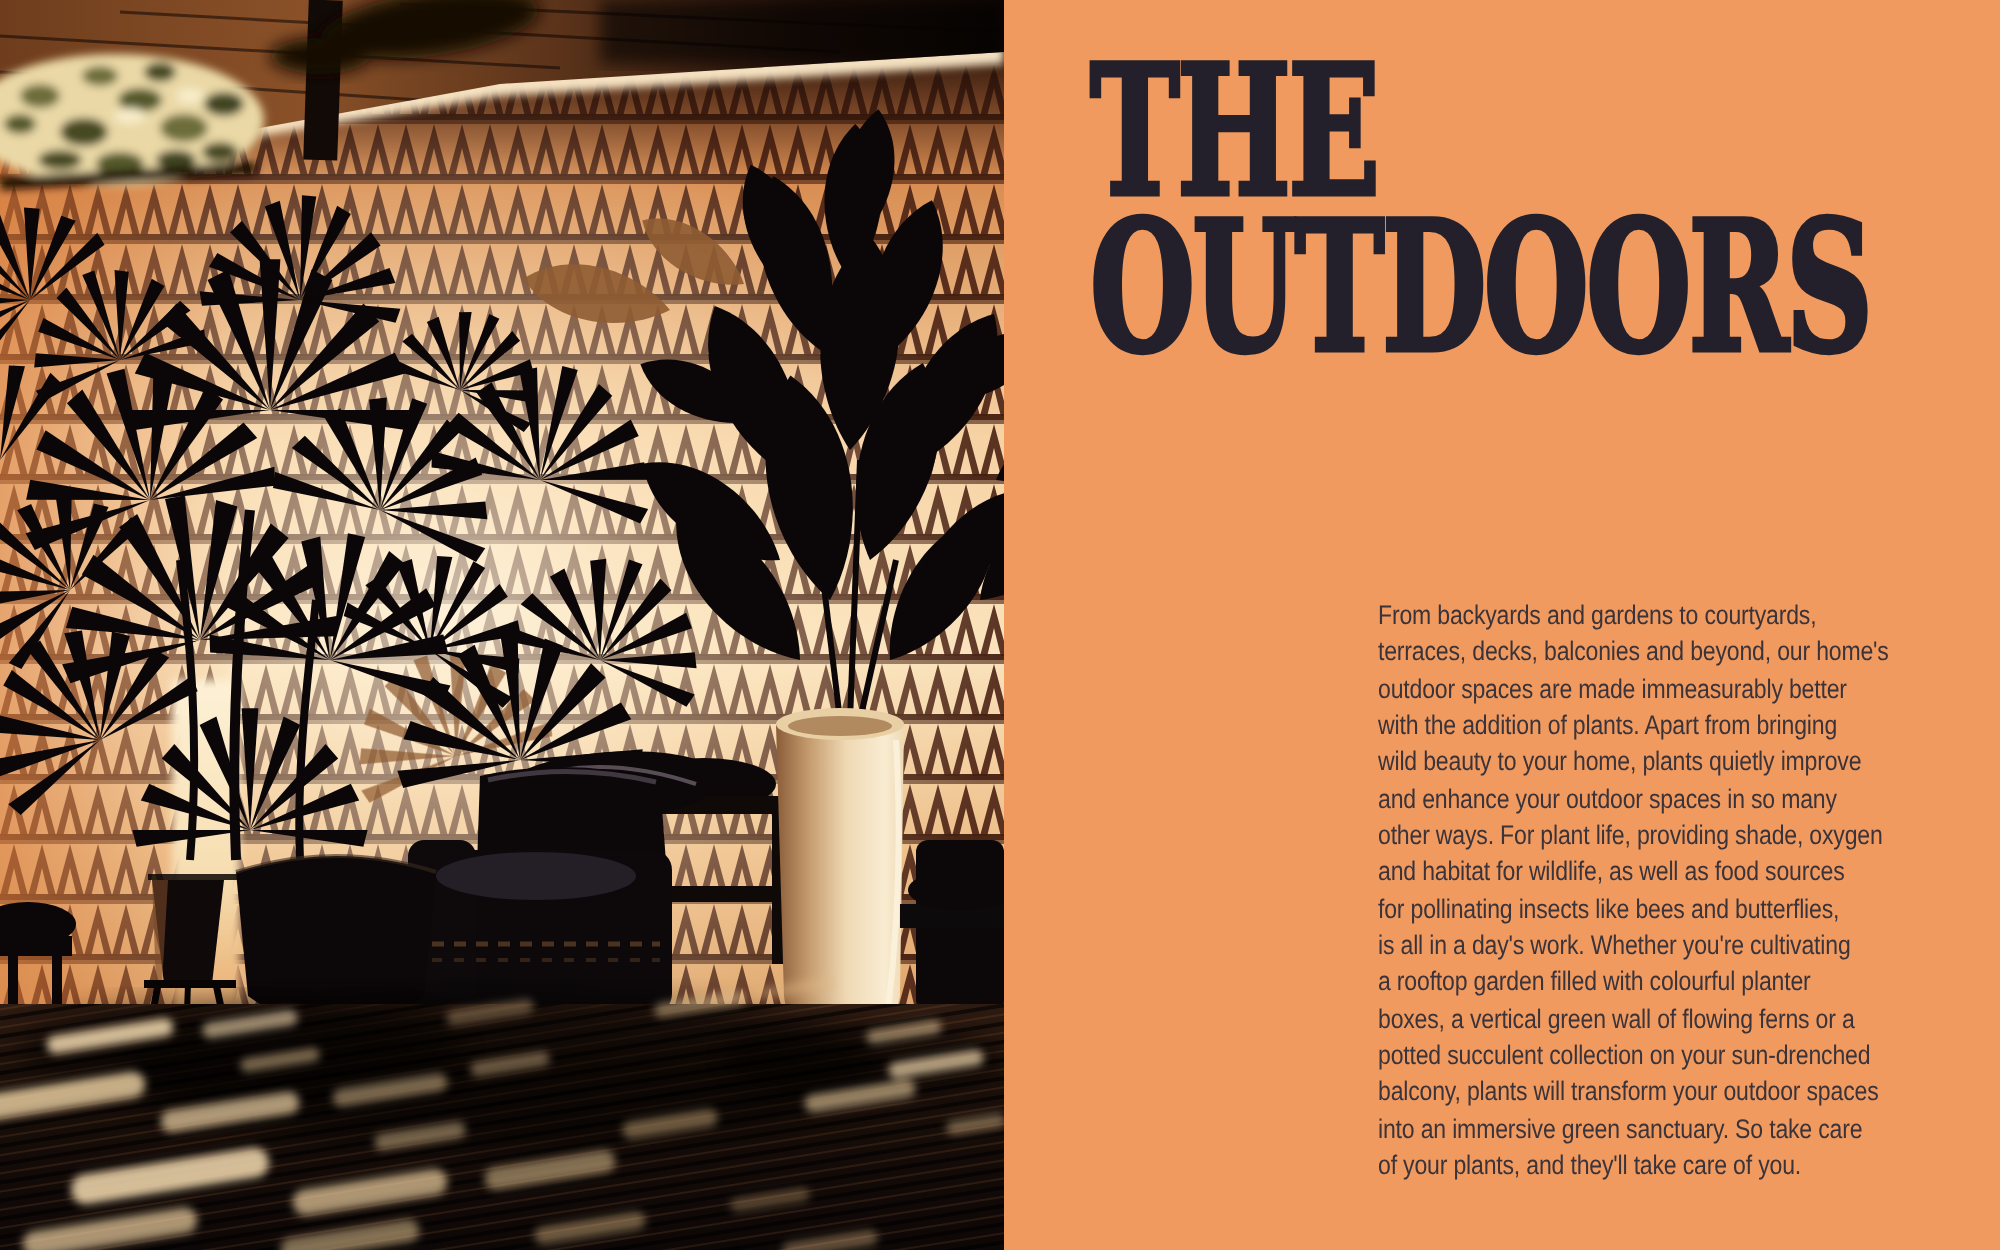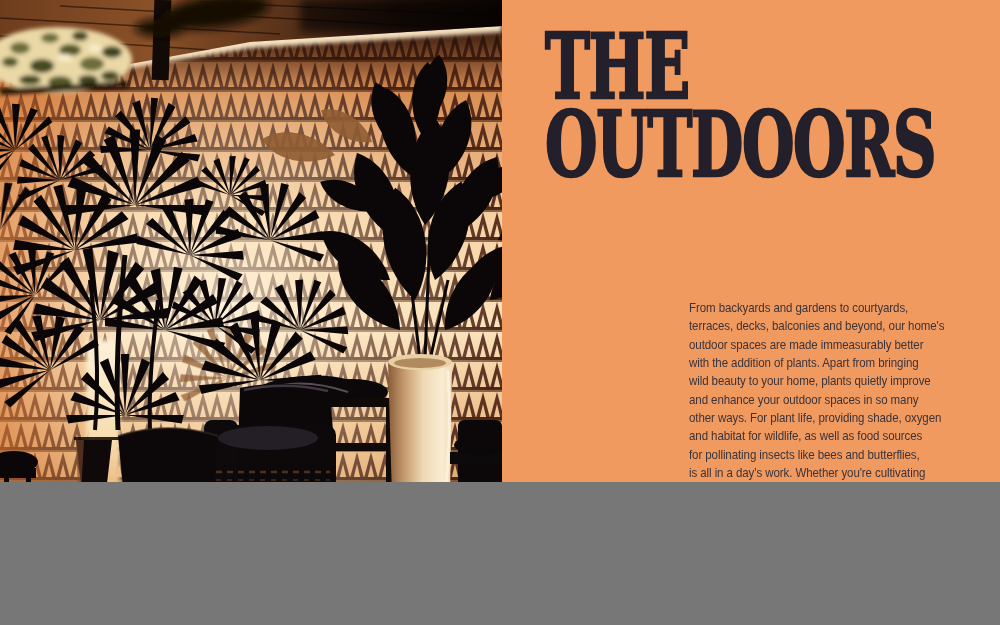--- a/index.html
+++ b/index.html
@@ -1,18 +1,18 @@
 <!DOCTYPE html>
 <html style="--page-orange: #F09A5F; --title-ink: #23202B; --body-ink: #3A333A; --photo-glow: #FFEECD; --photo-silhouette: #0B0709;"><head>
 <meta charset="utf-8">
 <style>
   html,body{margin:0;padding:0;background:#777;}
   .spread{
     position:relative;
-    width:1000px;height:482px;
+    width:1000px;height:625px;
     display:flex;
     background:var(--page-orange,#F09A5F);
     font-family:"Liberation Sans","DejaVu Sans",sans-serif;
     overflow:hidden;
     justify-content:center;
   }
   .photo-pane{flex:0 0 502px;width:502px;height:625px;}
   .photo-pane svg{display:block;}
   .text-pane{position:relative;flex:1;height:625px;}
   .chapter-title{

